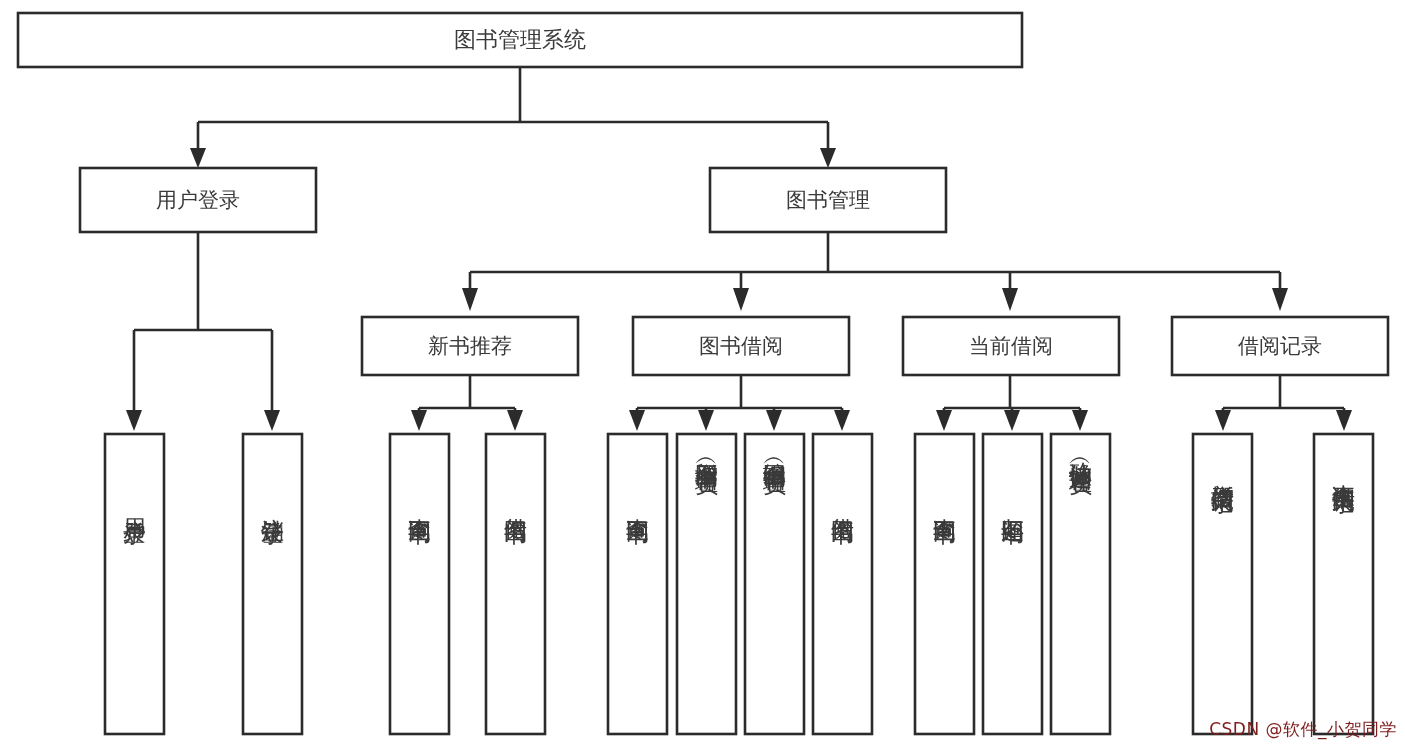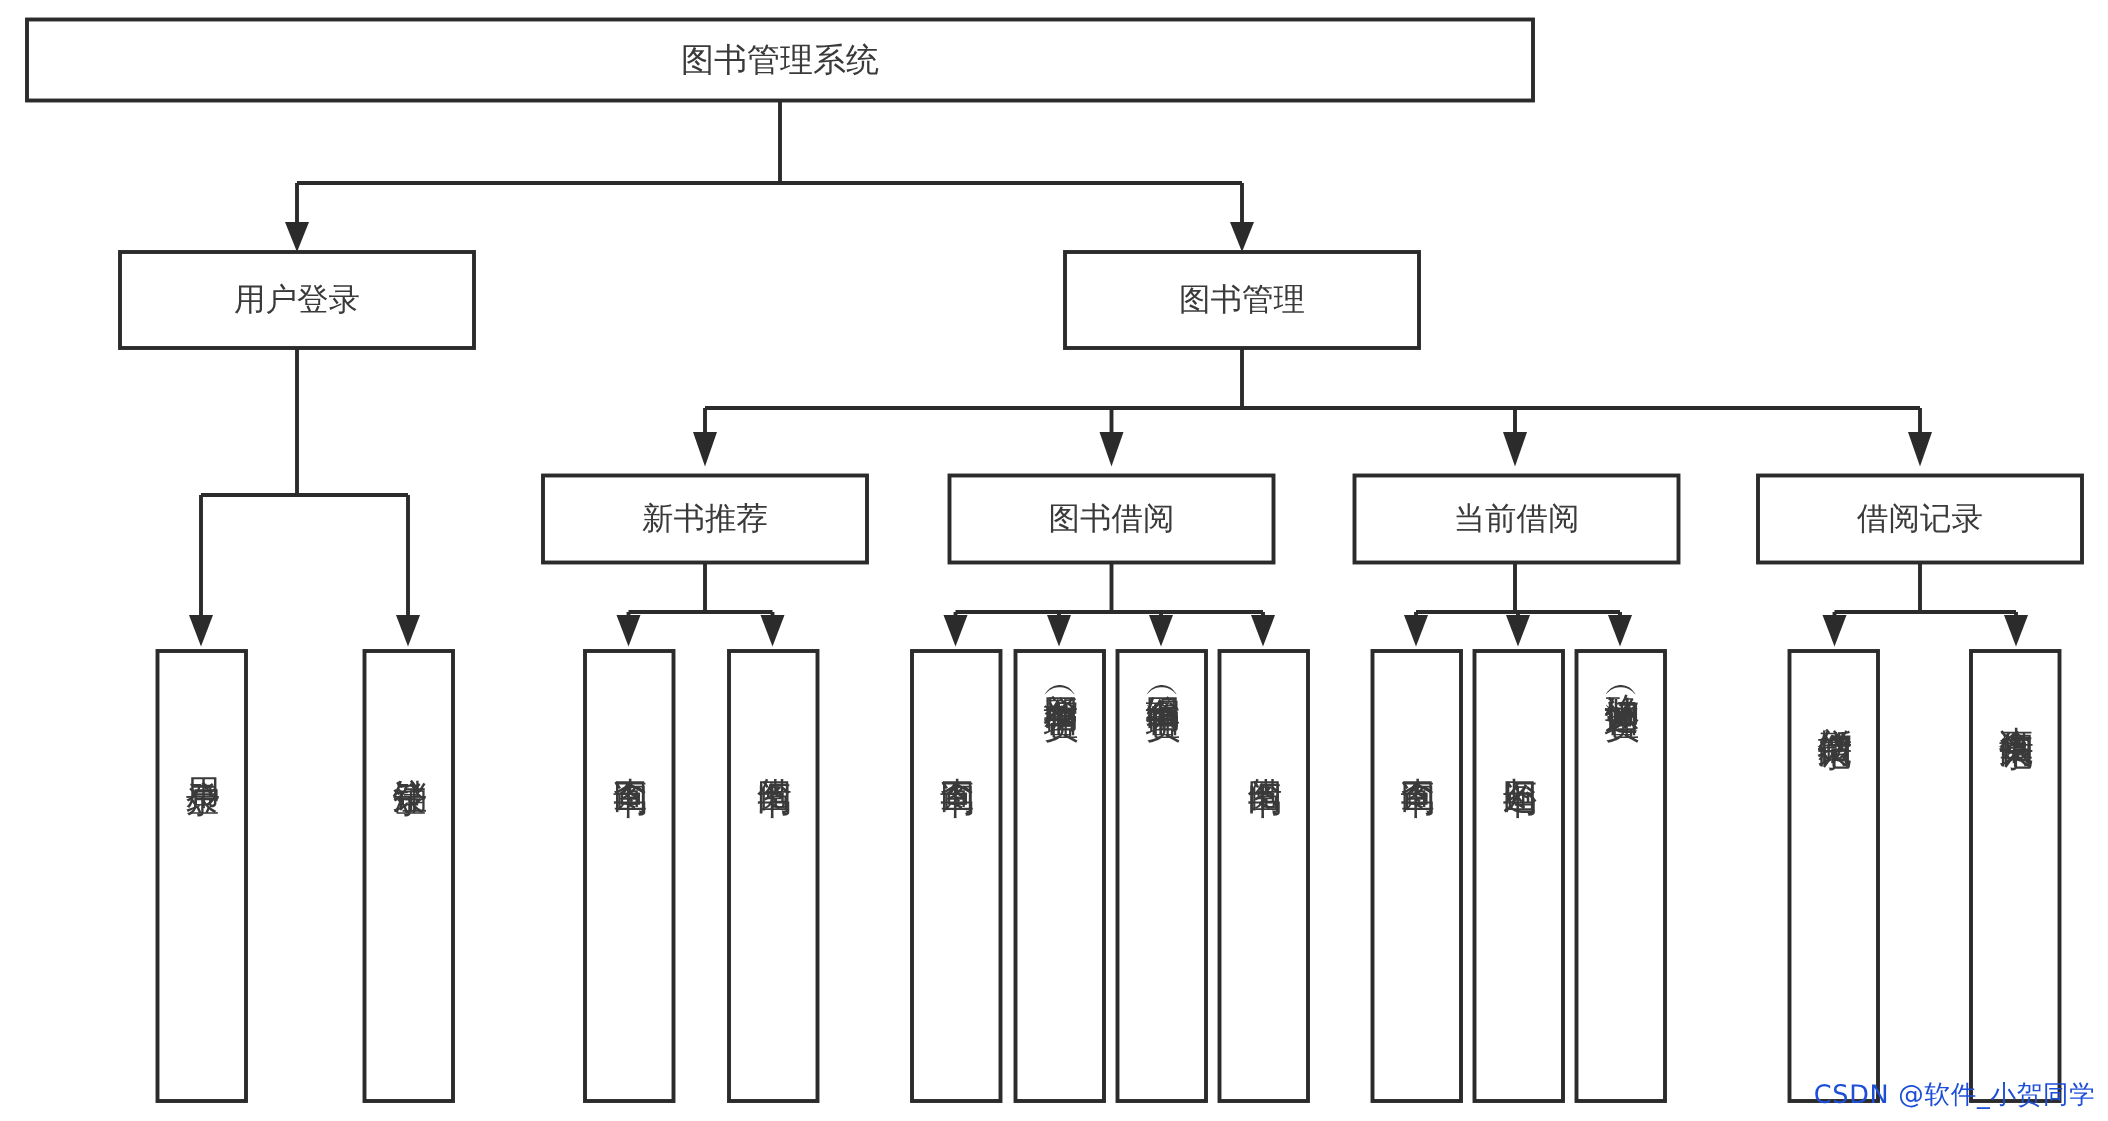--- a/index.html
+++ b/index.html
@@ -71,21 +71,21 @@
     letter-spacing: 1.5px;
     color: #3a3a3a;
     white-space: nowrap;
   }
   #watermark {
     position: absolute;
     right: 8px;
     bottom: 6px;
     font-family: "DejaVu Sans", "Liberation Sans", sans-serif;
     font-size: 17px;
-    color: #1d4ed8;
+    color: #7f1d1d;
     letter-spacing: 0.5px;
     white-space: nowrap;
   }
 </style>
 </head>
 <body>
 
 <div id="diagram-root">
 
   <svg class="diagram-svg" viewBox="0 0 1405 747">

